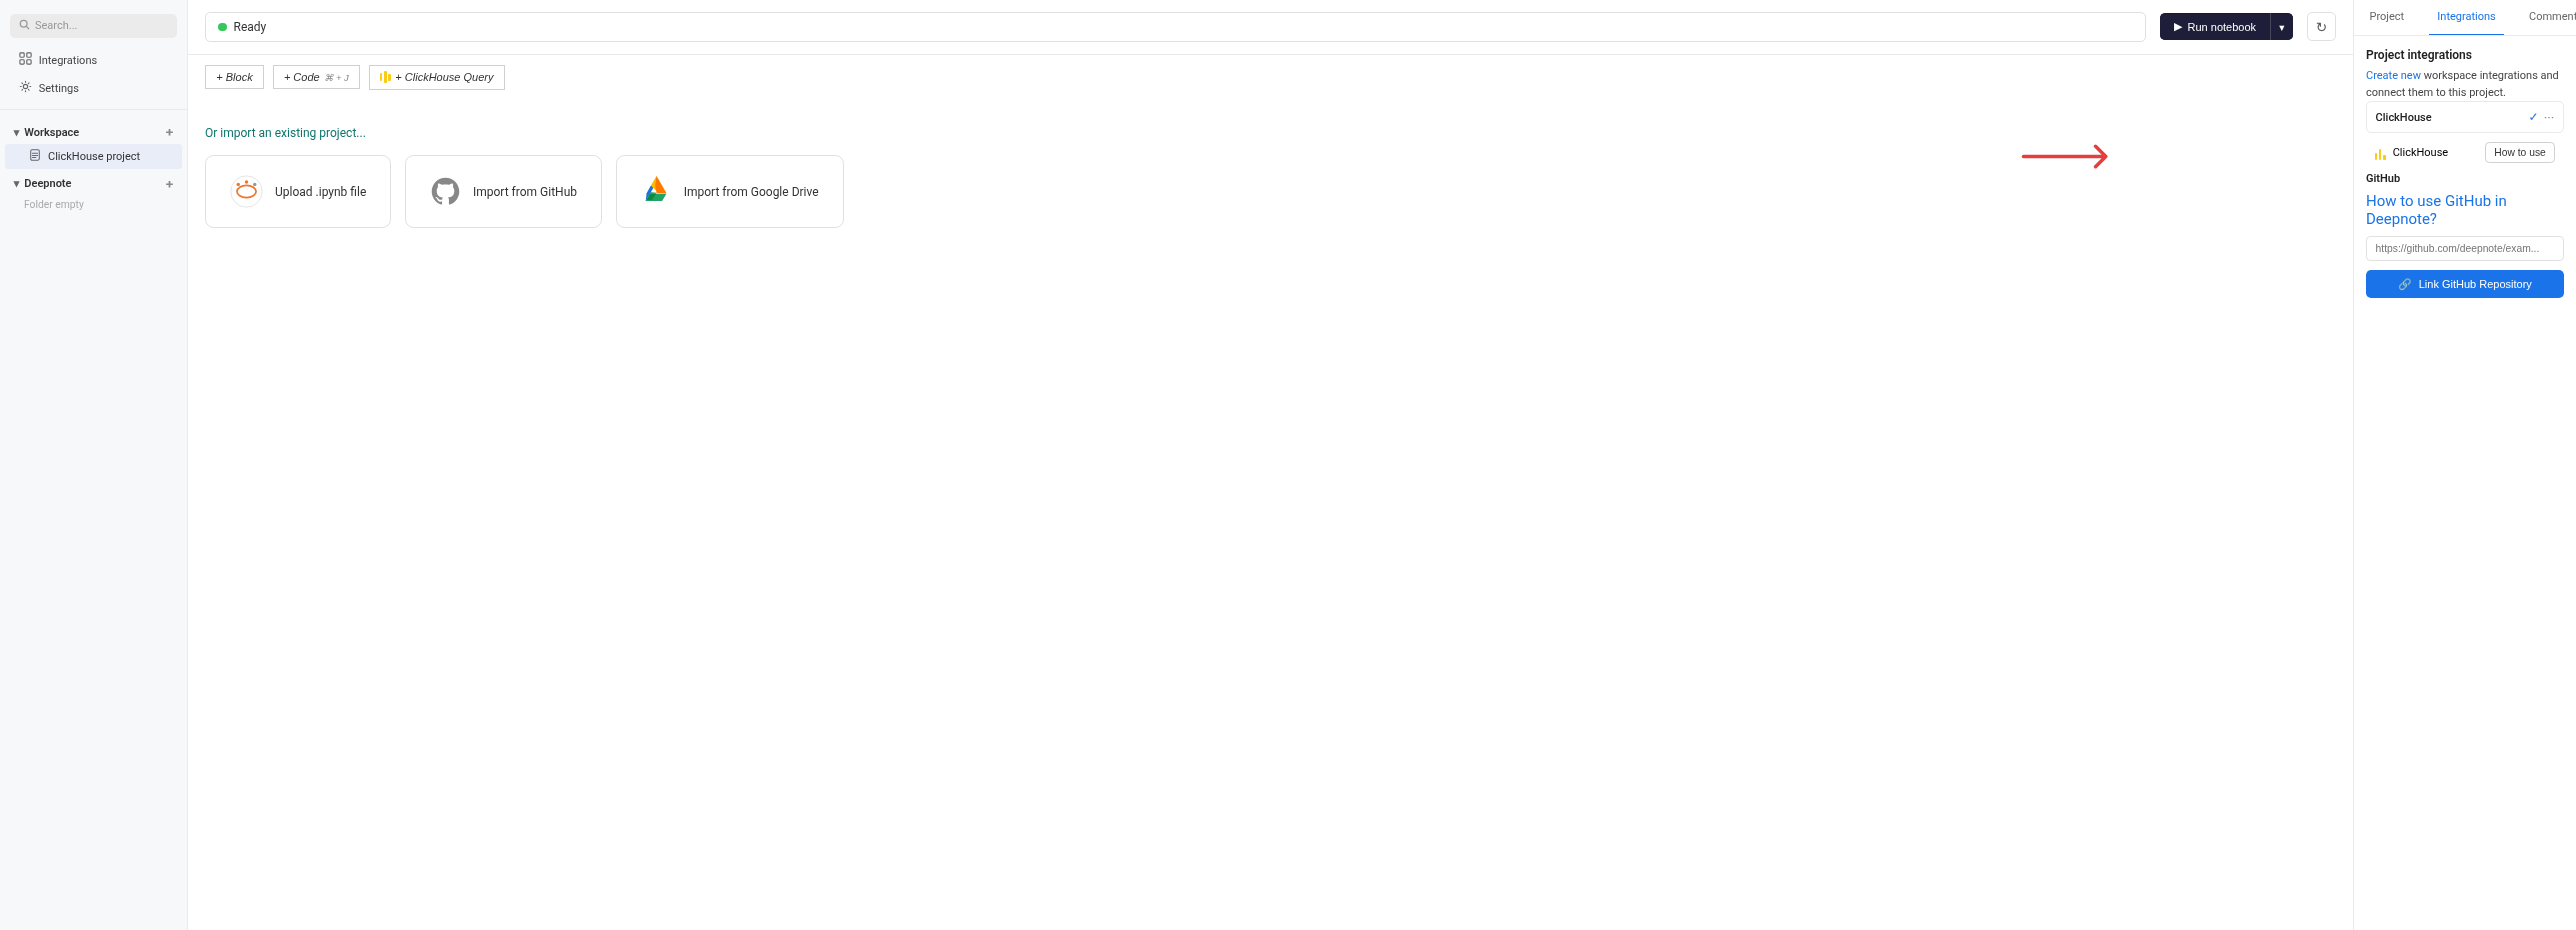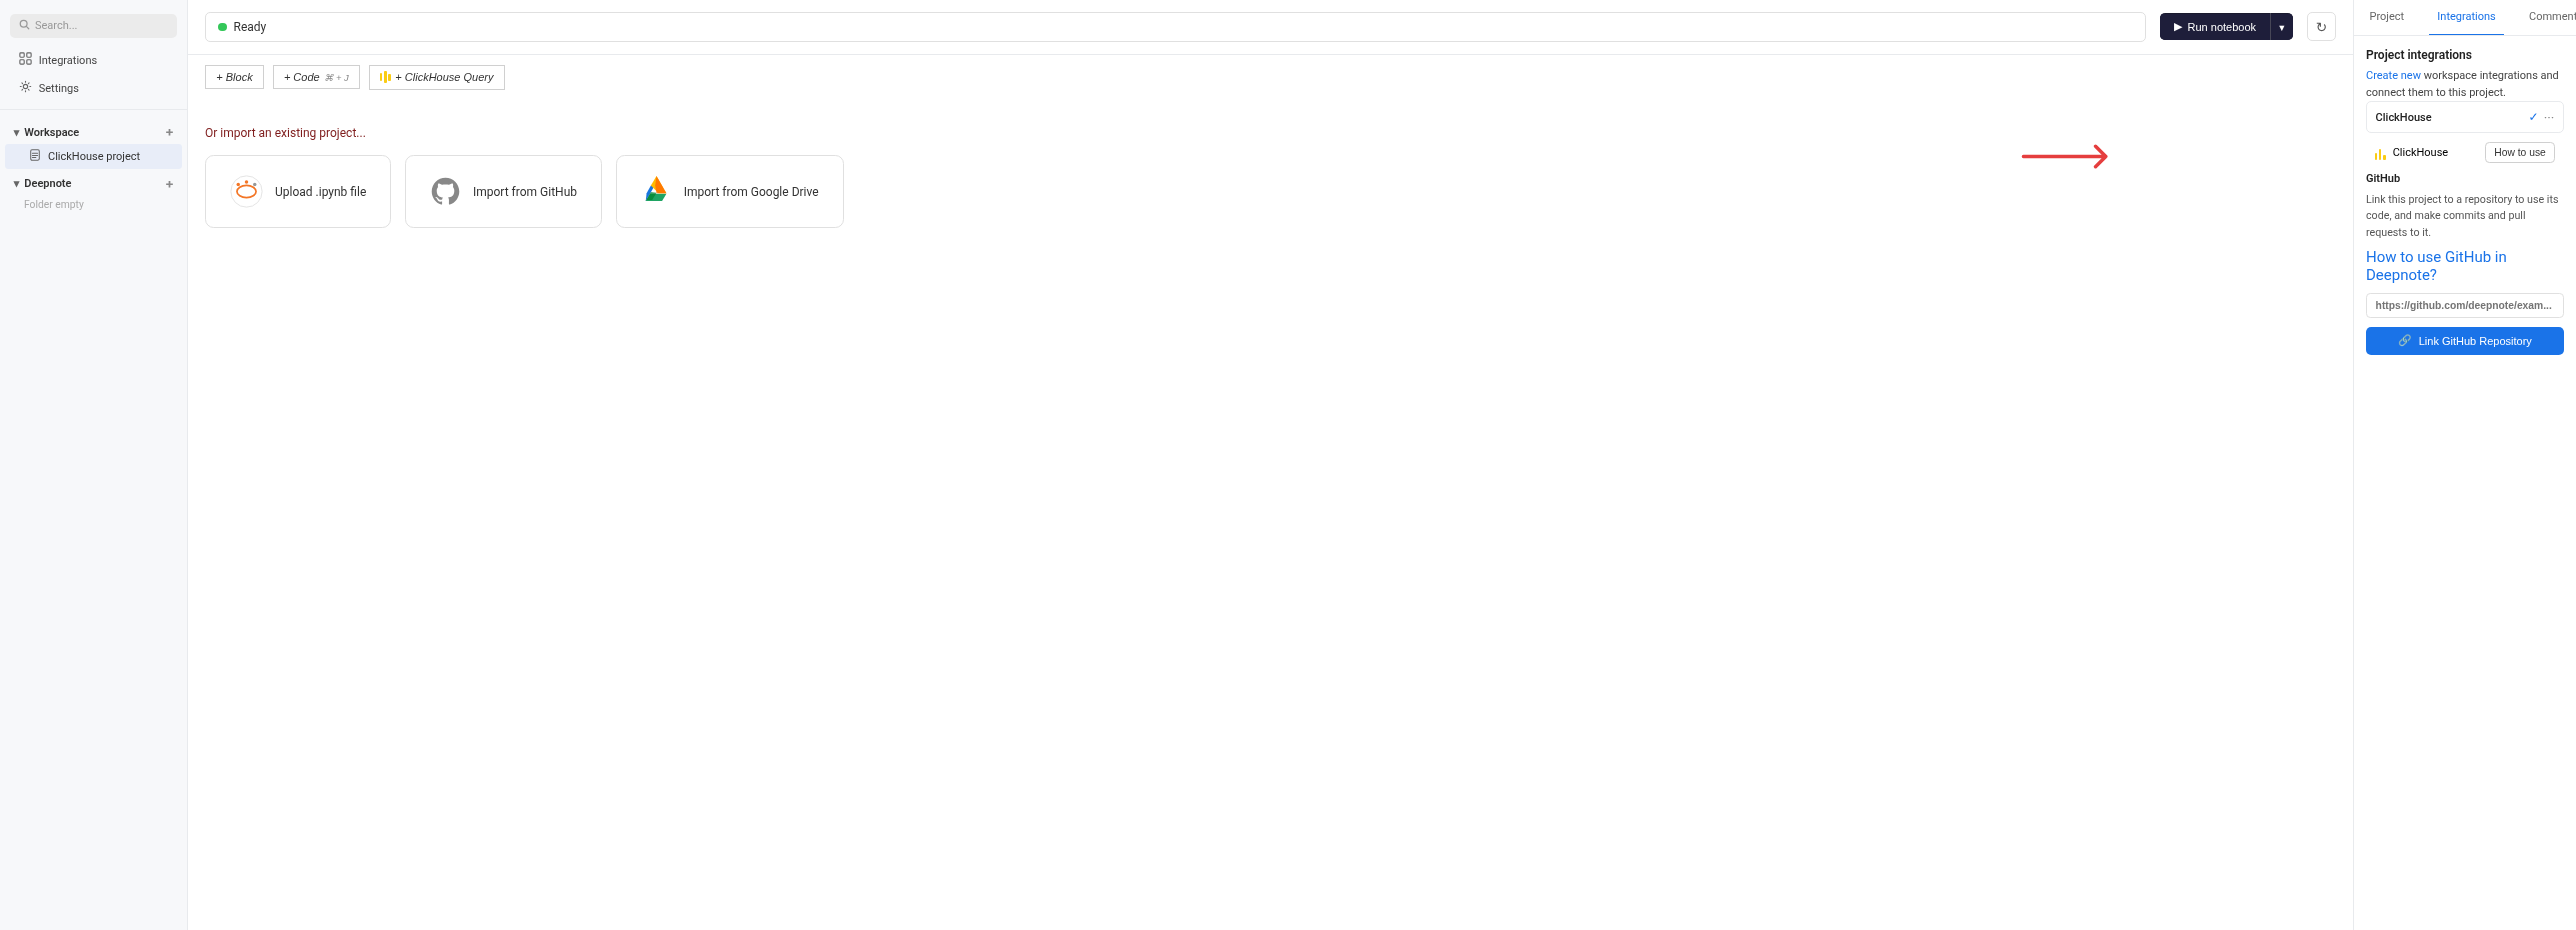--- a/index.html
+++ b/index.html
@@ -197,21 +197,21 @@
     .ch-bar {
       width: 2.6px;
       background: #facc15;
       border-radius: 0.9px;
     }
 
     .import-section {
       padding: 26px 17px;
     }
     .import-title {
-      color: #7f1d1d;
+      color: #0f766e;
       font-size: 12px;
       margin-bottom: 15.4px;
     }
     .import-cards {
       display: flex;
       gap: 13.7px;
     }
     .import-card {
       display: flex;
       align-items: center;
@@ -379,21 +379,20 @@
     }
     .github-input {
       width: 100%;
       padding: 6px 8.6px;
       border: 0.9px solid #e0e0e0;
       border-radius: 4.3px;
       font-size: 10.3px;
       color: #999;
       margin-top: 8.6px;
       outline: none;
-      font-weight: bold;
     }
     .github-link-btn {
       width: 100%;
       padding: 7.7px;
       background: #1a73e8;
       color: #fff;
       border: none;
       border-radius: 5.1px;
       font-size: 11px;
       cursor: pointer;
@@ -607,21 +606,20 @@
             <div class="ch-mini-bar" style="height:5.1px;"></div>
           </div>
           <span>ClickHouse</span>
         </div>
         <button class="how-to-use-btn">How to use</button>
       </div>
     </div>
 
     <div class="github-section">
       <div class="github-title">GitHub</div>
-      <p class="github-desc">Link this project to a repository to use its code, and make commits and pull requests to it.</p>
       <a class="github-link">How to use GitHub in Deepnote?</a>
       <input class="github-input" type="text" placeholder="https://github.com/deepnote/exam..." style="">
       <button class="github-link-btn">
         <span>🔗</span>
         <span>Link GitHub Repository</span>
       </button>
     </div>
 
   </div>
 </aside>

